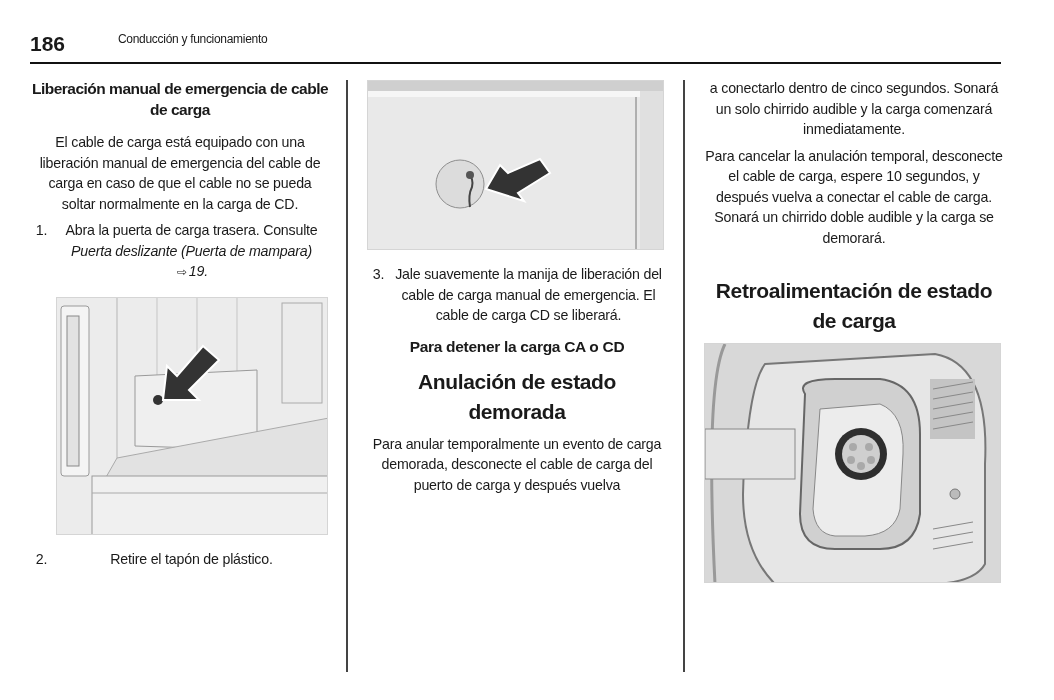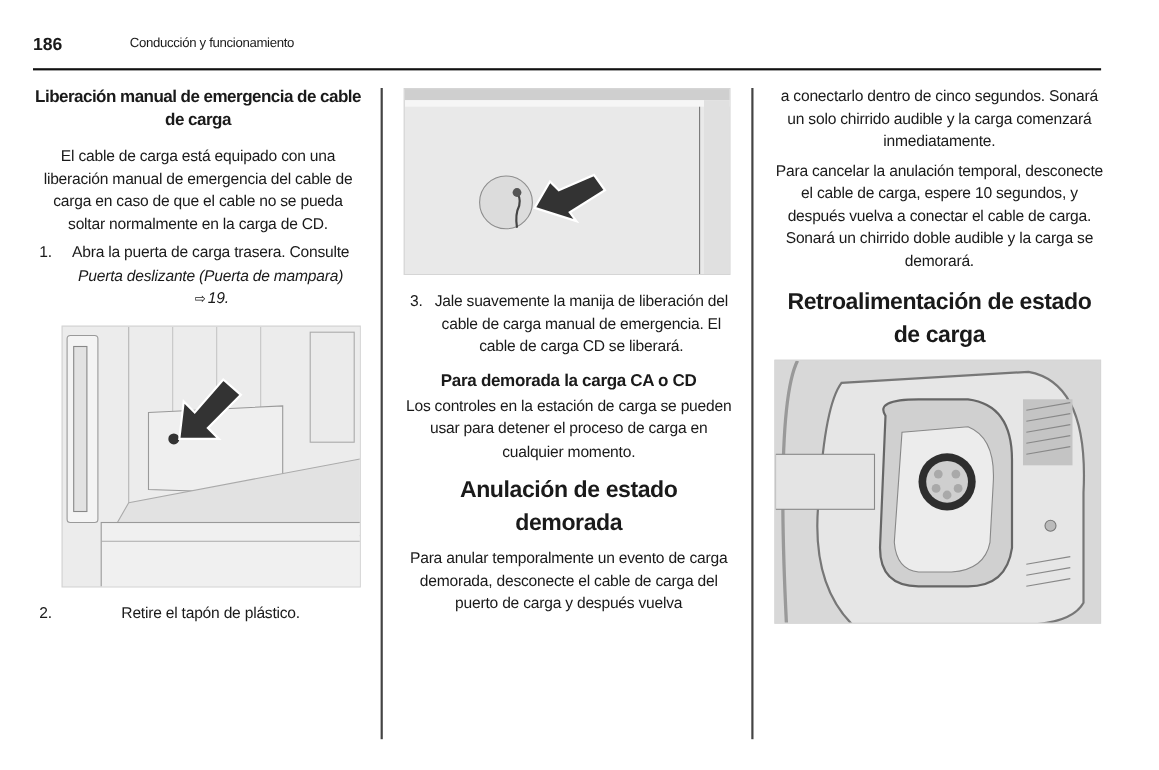--- a/index.html
+++ b/index.html
@@ -1,19 +1,19 @@
 <!DOCTYPE html>
 <html><head>
 <meta charset="utf-8">
 <style>
   * { box-sizing: border-box; margin: 0; padding: 0; }
   html, body { width: 1054px; height: 700px; background: #ffffff; overflow: hidden; }
   body { font-family: "Liberation Sans", "DejaVu Sans", sans-serif; color: #1a1a1a; position: relative; }
   .page-header { position: absolute; left: 30px; top: 30px; width: 971px; height: 34px; border-bottom: 2px solid #111; }
-  .page-num { position: absolute; left: 0; top: 2px; font-size: 16px; font-weight: bold; }
+  .page-num { position: absolute; left: 0; top: 2px; font-size: 21px; font-weight: bold; }
   .section-title { position: absolute; left: 88px; top: 2px; font-size: 12px; font-weight: normal; letter-spacing: -0.3px; }
   .divider { position: absolute; width: 2px; background: #444; top: 80px; height: 592px; }
   .col { position: absolute; top: 78px; font-size: 14.2px; line-height: 20.5px; letter-spacing: -0.2px; text-align: center; }
   .col1 { left: 30px; width: 300px; }
   .col2 { left: 367px; width: 300px; }
   .col3 { left: 704px; width: 300px; }
   h3.sub { font-size: 15.5px; font-weight: bold; line-height: 21px; letter-spacing: -0.5px; }
   h3.sub2 { font-size: 15.5px; font-weight: bold; line-height: 21px; margin-top: 10px; margin-bottom: 3px; letter-spacing: -0.3px; }
   h2.big { font-size: 21px; font-weight: bold; line-height: 30px; margin-top: 10px; margin-bottom: 7px; letter-spacing: -0.4px; }
   p { margin-bottom: 6px; }
@@ -90,32 +90,31 @@
       <circle cx="102" cy="94" r="4" fill="#555"></circle>
       <polygon points="172,78 182,92 150,112 156,120 118,108 132,84 140,92" fill="#333" stroke="#fff" stroke-width="2"></polygon>
     </svg>
   </div>
 
   <div class="step">
     <span class="n">3.</span>
     <span class="t">Jale suavemente la manija de liberación del cable de carga manual de emergencia. El cable de carga CD se liberará.</span>
   </div>
 
-  <h3 class="sub2">Para demorada la carga CA o CD</h3>
-  <p>Los controles en la estación de carga se pueden usar para detener el proceso de carga en cualquier momento.</p>
+  <h3 class="sub2">Para detener la carga CA o CD</h3>
 
   <h2 class="big">Anulación de estado demorada</h2>
   <p>Para anular temporalmente un evento de carga demorada, desconecte el cable de carga del puerto de carga y después vuelva</p>
 </div>
 
 <div class="col col3">
   <p>a conectarlo dentro de cinco segundos. Sonará un solo chirrido audible y la carga comenzará inmediatamente.</p>
   <p>Para cancelar la anulación temporal, desconecte el cable de carga, espere 10 segundos, y después vuelva a conectar el cable de carga. Sonará un chirrido doble audible y la carga se demorará.</p>
 
-  <h2 class="big" style="margin-top:12px">Retroalimentación de estado de carga</h2>
+  <h2 class="big" style="margin-top:28px">Retroalimentación de estado de carga</h2>
 
   <div class="figure fig3">
     <svg width="297" height="240" viewBox="0 0 297 240">
       <rect width="297" height="240" fill="#d8d8d8"></rect>
       <path d="M20,0 Q0,40 10,240" stroke="#999" stroke-width="3" fill="none"></path>
       <path d="M60,20 L230,10 Q285,20 280,120 L280,220 Q270,238 230,240 L70,240 Q30,200 40,120 Q45,40 60,20 Z" fill="#e6e6e6" stroke="#777" stroke-width="2"></path>
       <rect x="0" y="85" width="90" height="50" fill="#e4e4e4" stroke="#888"></rect>
       <path d="M100,50 Q90,35 130,35 L175,35 Q215,40 215,90 L215,170 Q210,205 175,205 L130,205 Q95,205 95,170 Z" fill="#d0d0d0" stroke="#666" stroke-width="2"></path>
       <path d="M115,65 L175,60 Q200,70 198,110 L195,165 Q190,190 160,192 L130,192 Q110,190 108,165 Z" fill="#ececec" stroke="#888"></path>
       <circle cx="156" cy="110" r="26" fill="#2e2e2e"></circle>

